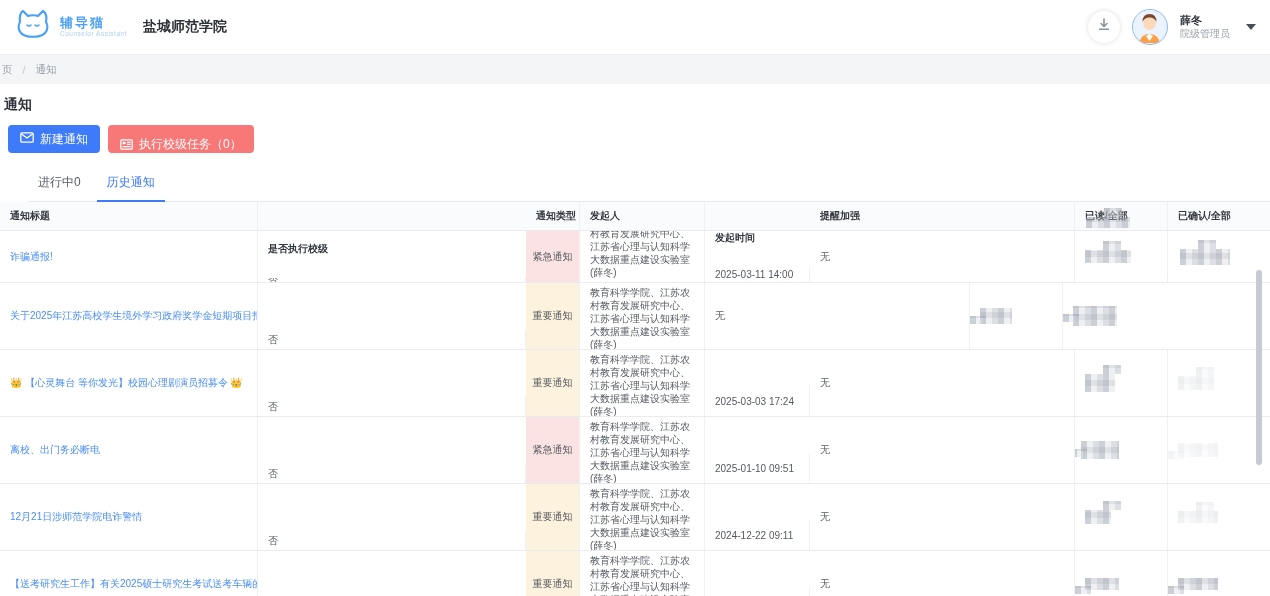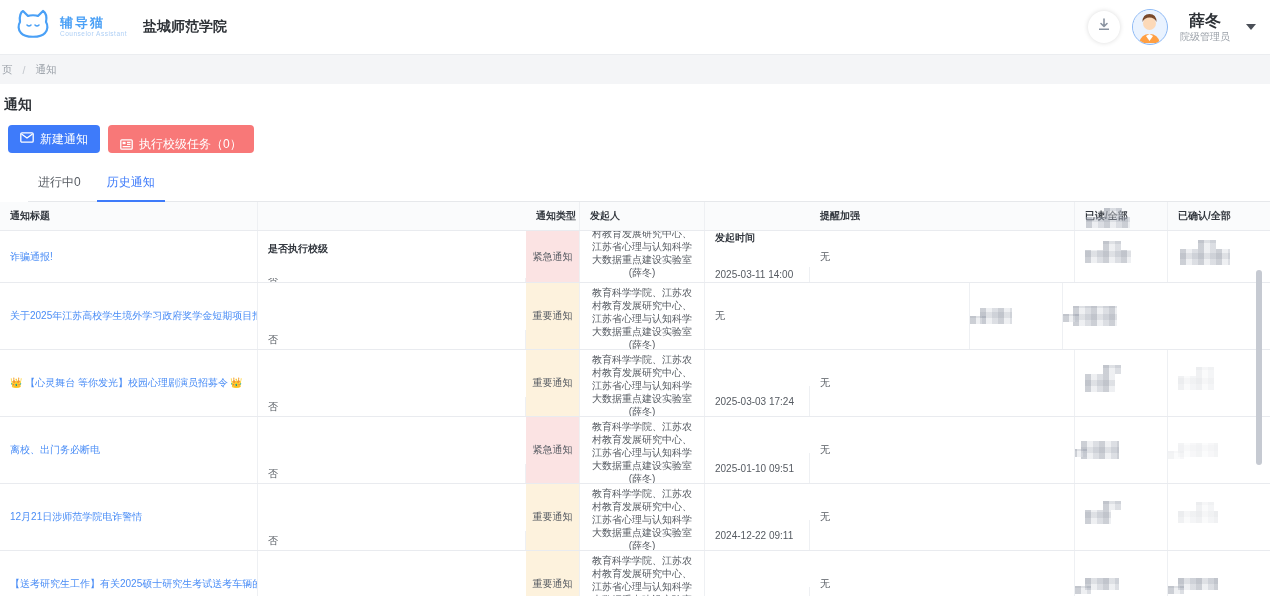--- a/index.html
+++ b/index.html
@@ -16,21 +16,21 @@
   .logo-wrap{display:flex;align-items:center;}
   .brand-block{margin-left:8px;line-height:1;}
   .brand-name{font-size:13px;font-weight:700;color:#4aa0f6;letter-spacing:2px;}
   .brand-sub{font-size:6.5px;color:#aecff5;margin-top:2px;letter-spacing:.5px;}
   .org-name{font-size:14px;font-weight:700;color:#2f3338;margin-left:16px;}
   .topbar-right{margin-left:auto;display:flex;align-items:center;gap:12px;}
   .circle-btn{width:32px;height:32px;border-radius:50%;background:#fff;
     box-shadow:0 0 5px rgba(0,0,0,.14);display:flex;align-items:center;justify-content:center;cursor:pointer;}
   .avatar{width:36px;height:36px;border-radius:50%;border:1.5px solid #8db9f5;overflow:hidden;background:#eaf3ff;}
   .user-block{line-height:1.25;}
-  .user-name{font-size:16px;font-weight:700;color:#2f3338;text-align:center;}
+  .user-name{font-size:11px;font-weight:700;color:#2f3338;}
   .user-role{font-size:10px;color:#9aa0a8;margin-top:0;}
   .caret{width:0;height:0;border-left:5px solid transparent;border-right:5px solid transparent;
     border-top:6px solid #4a4f57;margin-left:4px;}
   
   .breadcrumb{height:29px;background:#f4f5f7;display:flex;align-items:center;
     font-size:10.5px;color:#9aa0a8;padding-left:2px;}
   .breadcrumb .sep{margin:0 10px;color:#c2c6cc;}
   
   .page-title{font-size:14px;font-weight:700;color:#2f3338;margin:12px 0 0 4px;}
   .toolbar{display:flex;gap:8px;margin:11px 0 0 8px;}
@@ -45,21 +45,21 @@
   .tab.active{color:var(--accent);}
   .tab.active::after{content:"";position:absolute;left:0;right:0;bottom:-1px;height:2px;background:var(--accent);}
   
   .tbl{width:1270px;}
   .thead{display:flex;background:#fafbfc;border-bottom:1px solid var(--rowline);height:29px;}
   .th{font-size:10px;font-weight:700;color:var(--head);display:flex;align-items:center;
     padding-left:10px;border-right:1px solid var(--grid);}
   .trow{display:flex;height:67px;border-bottom:1px solid var(--rowline);}
   .td{font-size:10px;display:flex;align-items:center;padding-left:10px;
     border-right:1px solid var(--grid);overflow:hidden;}
-  .c1{width:258px;} .c2{width:268px;margin-top:47px;} .c3{width:54px;} .c4{width:125px;text-align:center;}
+  .c1{width:258px;} .c2{width:268px;margin-top:47px;} .c3{width:54px;} .c4{width:125px;}
   .c5{width:105px;margin-top:36px;} .c6{width:265px;} .c7{width:93px;} .c8{width:102px;}
   .c8{border-right:none;}
   .th.c1,.td.c1{text-align:right;}
   .title-link{color:var(--link);text-decoration:none;white-space:nowrap;overflow:hidden;cursor:pointer;}
   .type-cell{justify-content:center;padding-left:0;text-align:center;color:#565b62;}
   .type-cell.urgent{background:var(--urgent-bg);}
   .type-cell.important{background:var(--important-bg);}
   .init-cell{align-items:flex-start;padding-top:3px;}
   .init-text{line-height:13px;width:104px;word-break:break-all;color:#565b62;}
   .row-clipped{height:52px;}

